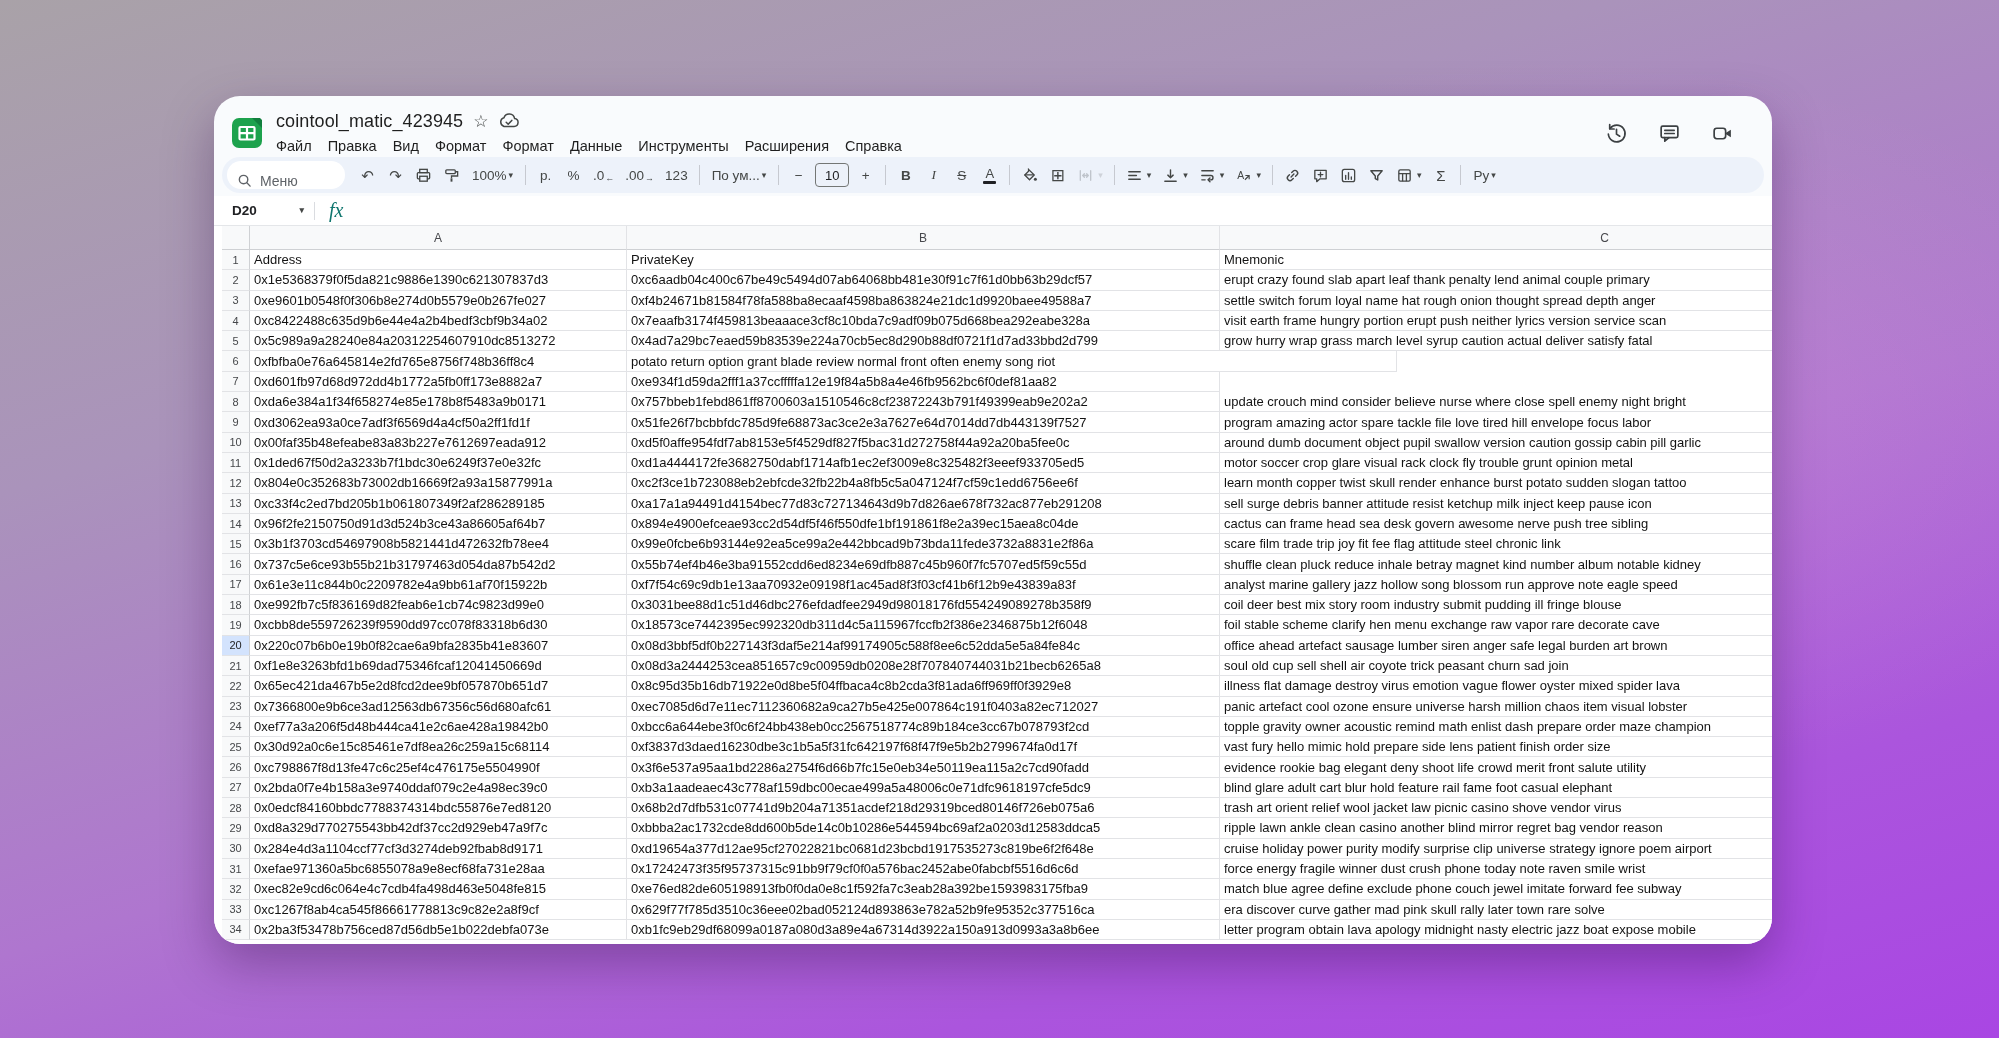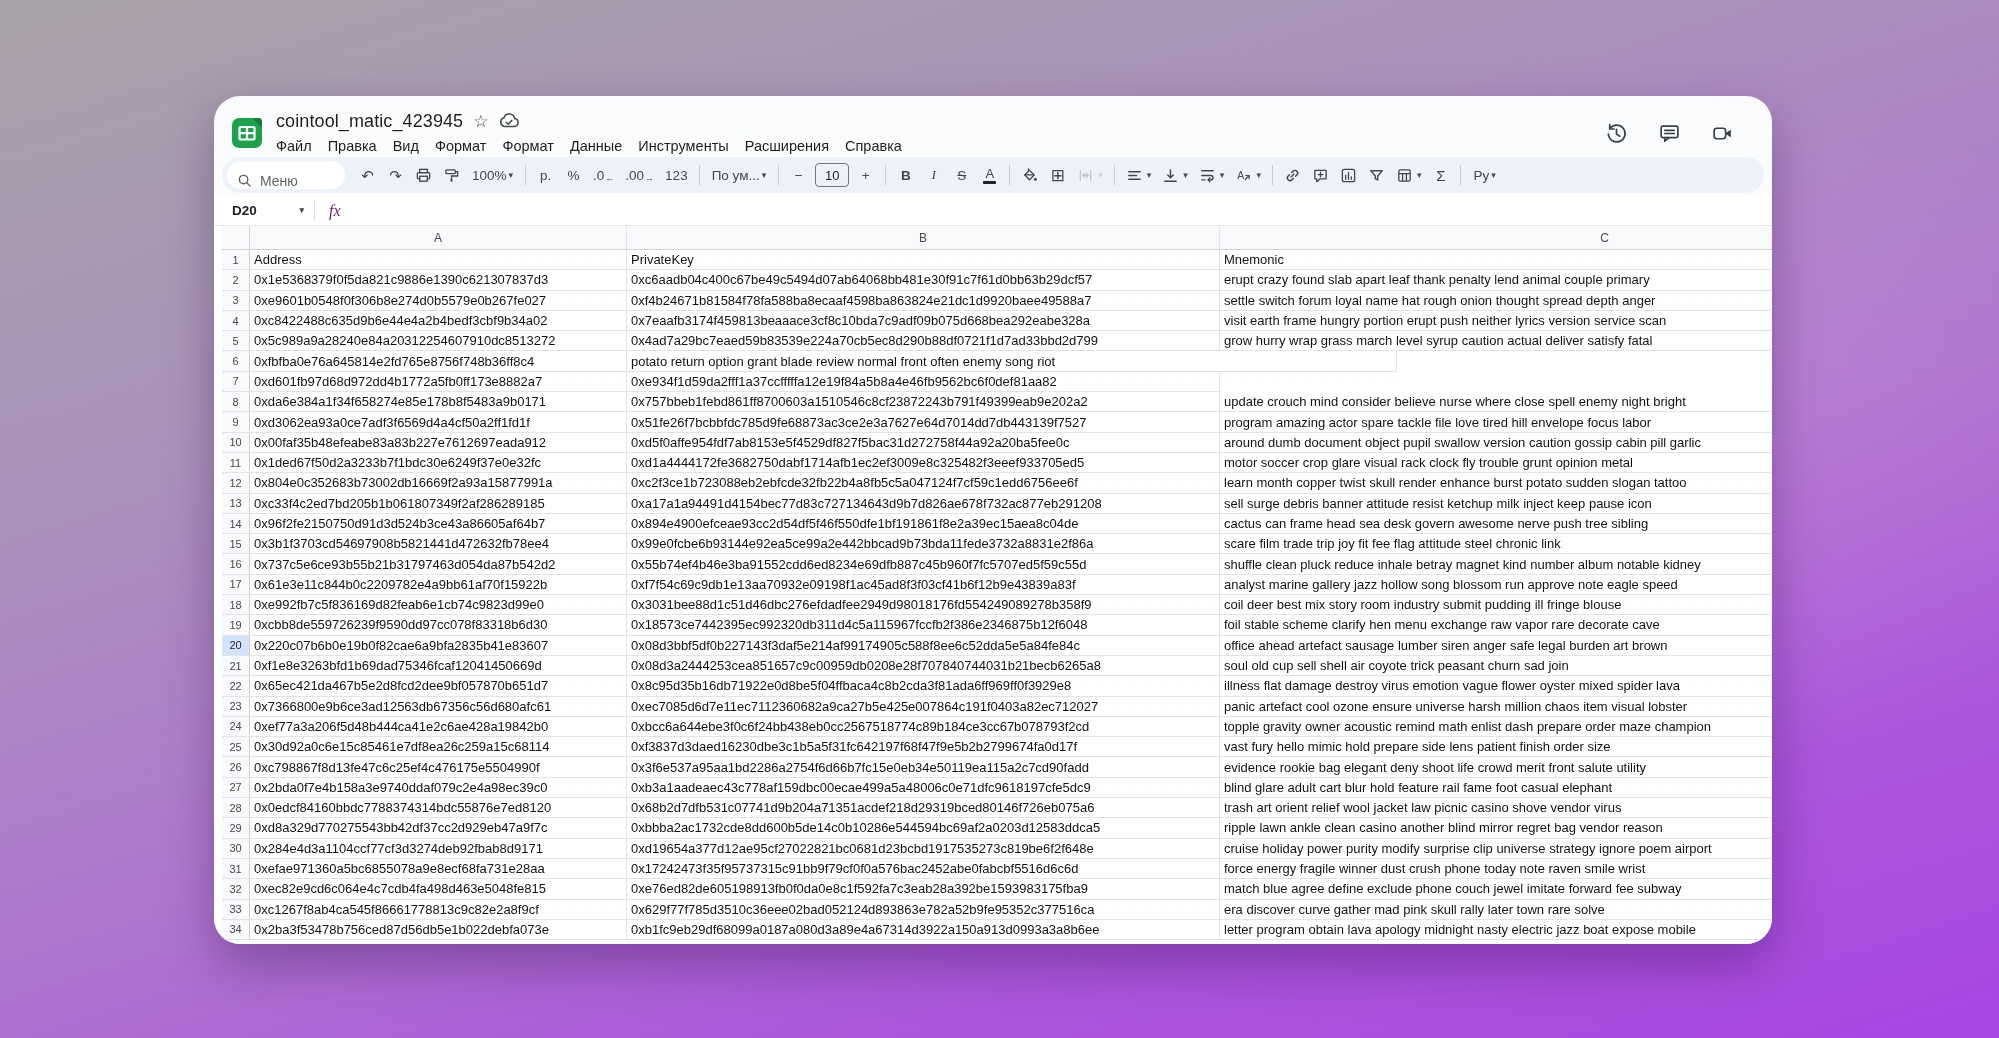--- a/index.html
+++ b/index.html
@@ -58,21 +58,21 @@
   .dec-group{display:flex; align-items:flex-end; gap:1px;}
   .mini-arrow{font-size:9px; color:#444746; line-height:1;}
   .disabled{opacity:.55;}
 
   
   .formula-bar{height:30px; background:#fff; border-bottom:1px solid #e4e6e9;
       display:flex; align-items:center; padding-left:8px;}
   .name-box{width:92px; height:100%; display:flex; align-items:center; justify-content:space-between;
       padding:0 10px; font-size:13.5px; color:#202124;font-weight:bold;}
   .fdivider{width:1px; height:18px; background:#dadce0;}
-  .fx{font-style:italic; font-family:"Liberation Serif",serif; font-size:16px; color:#701a75; margin-left:14px;}
+  .fx{font-style:italic; font-family:"Liberation Serif",serif; font-size:20px; color:#0f766e; margin-left:14px;}
   .formula-input{flex:1; height:100%;}
 
   
   .grid{background:#fff; height:718px; padding-left:8px; overflow:hidden;}
   .colheads{display:flex; height:24px;}
   .corner{width:28px; flex:0 0 auto; background:var(--header_bg);
       border-right:1px solid #cfd1d4; border-bottom:1px solid #cfd1d4;}
   .colhead{background:var(--header_bg); border-right:1px solid var(--grid_line); border-bottom:1px solid #cfd1d4;
       color:#47484c; font-size:12px; display:flex; align-items:center; justify-content:center; flex:0 0 auto;}
   .col0{width:377px;} .col1{width:593px;} .col2{width:770px;}

